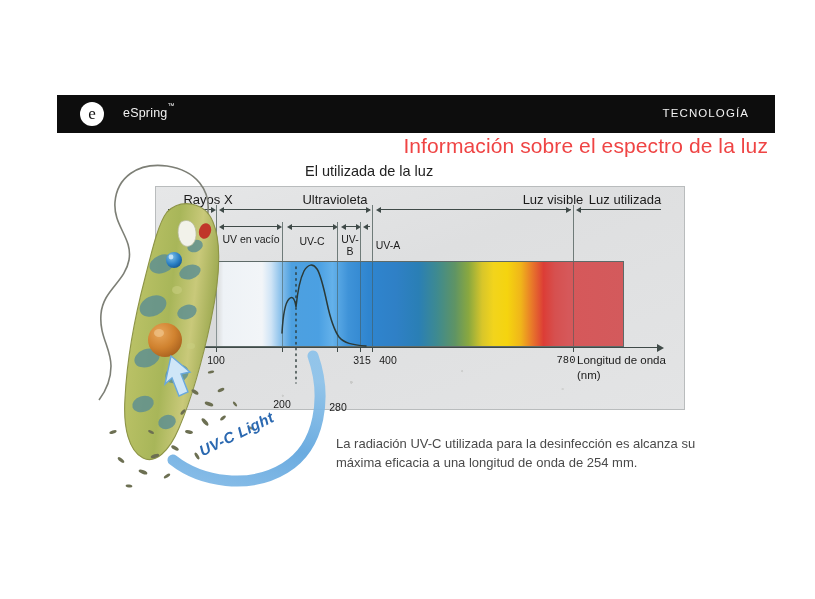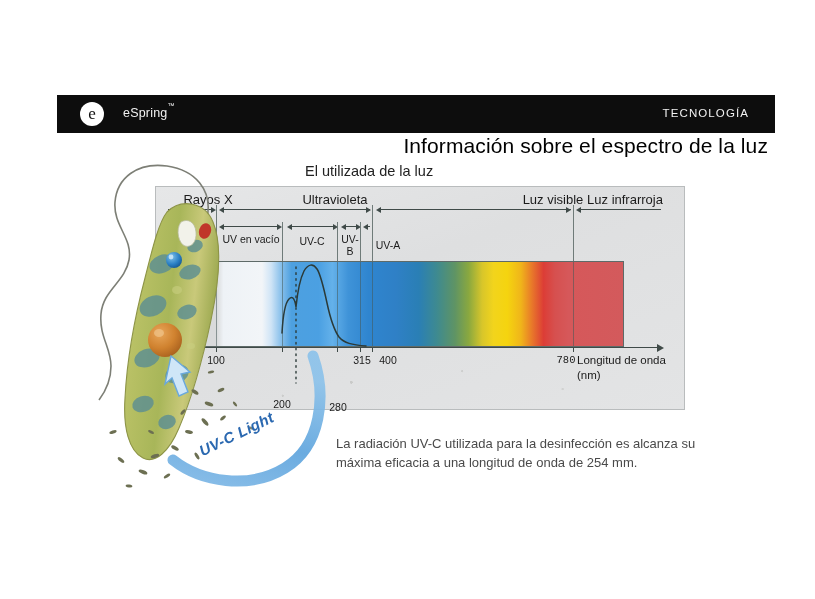--- a/index.html
+++ b/index.html
@@ -36,21 +36,21 @@
   #brand-name sup{font-size:7px;position:relative;top:-4px;letter-spacing:0;}
   #header-section{
     position:absolute;right:26px;top:12px;
     color:#f2f2f2;font-size:11.5px;letter-spacing:1.1px;
   }
 
   
   #page-title{
     position:absolute;left:0;top:134px;width:768px;
     text-align:right;
-    font-size:21px;color:#000000;font-weight:400;
+    font-size:21px;color:#ef4444;font-weight:400;
     letter-spacing:.1px;
   }
   #chart-title{
     position:absolute;left:305px;top:163px;
     font-size:14.5px;color:#222;font-weight:400;
   }
 
   
   #chart-panel{
     position:absolute;left:155px;top:186px;width:530px;height:224px;
@@ -189,21 +189,21 @@
 
   <div id="page-title">Información sobre el espectro de la luz</div>
   <div id="chart-title">El utilizada de la luz</div>
 
   <div id="chart-panel">
     <div class="noise"></div>
 
     <div class="band-label" style="left:6px;top:5px;width:92px;">Rayos X</div>
     <div class="band-label" style="left:64px;top:5px;width:230px;">Ultravioleta</div>
     <div class="band-label" style="left:222px;top:5px;width:350px;">Luz visible</div>
-    <div class="band-label" style="left:409px;top:5px;width:120px;">Luz infrarroja</div>
+    <div class="band-label" style="left:409px;top:5px;width:120px;">Luz utilizada</div>
 
     <div class="arrow-line" style="left:12px;top:22px;width:45px;"></div>
     <div class="arrow-head ah-right" style="left:55px;top:19.5px;"></div>
 
     <div class="arrow-head ah-left" style="left:63px;top:19.5px;"></div>
     <div class="arrow-line" style="left:68px;top:22px;width:146px;"></div>
     <div class="arrow-head ah-right" style="left:210px;top:19.5px;"></div>
 
     <div class="arrow-head ah-left" style="left:220px;top:19.5px;"></div>
     <div class="arrow-line" style="left:225px;top:22px;width:190px;"></div>

